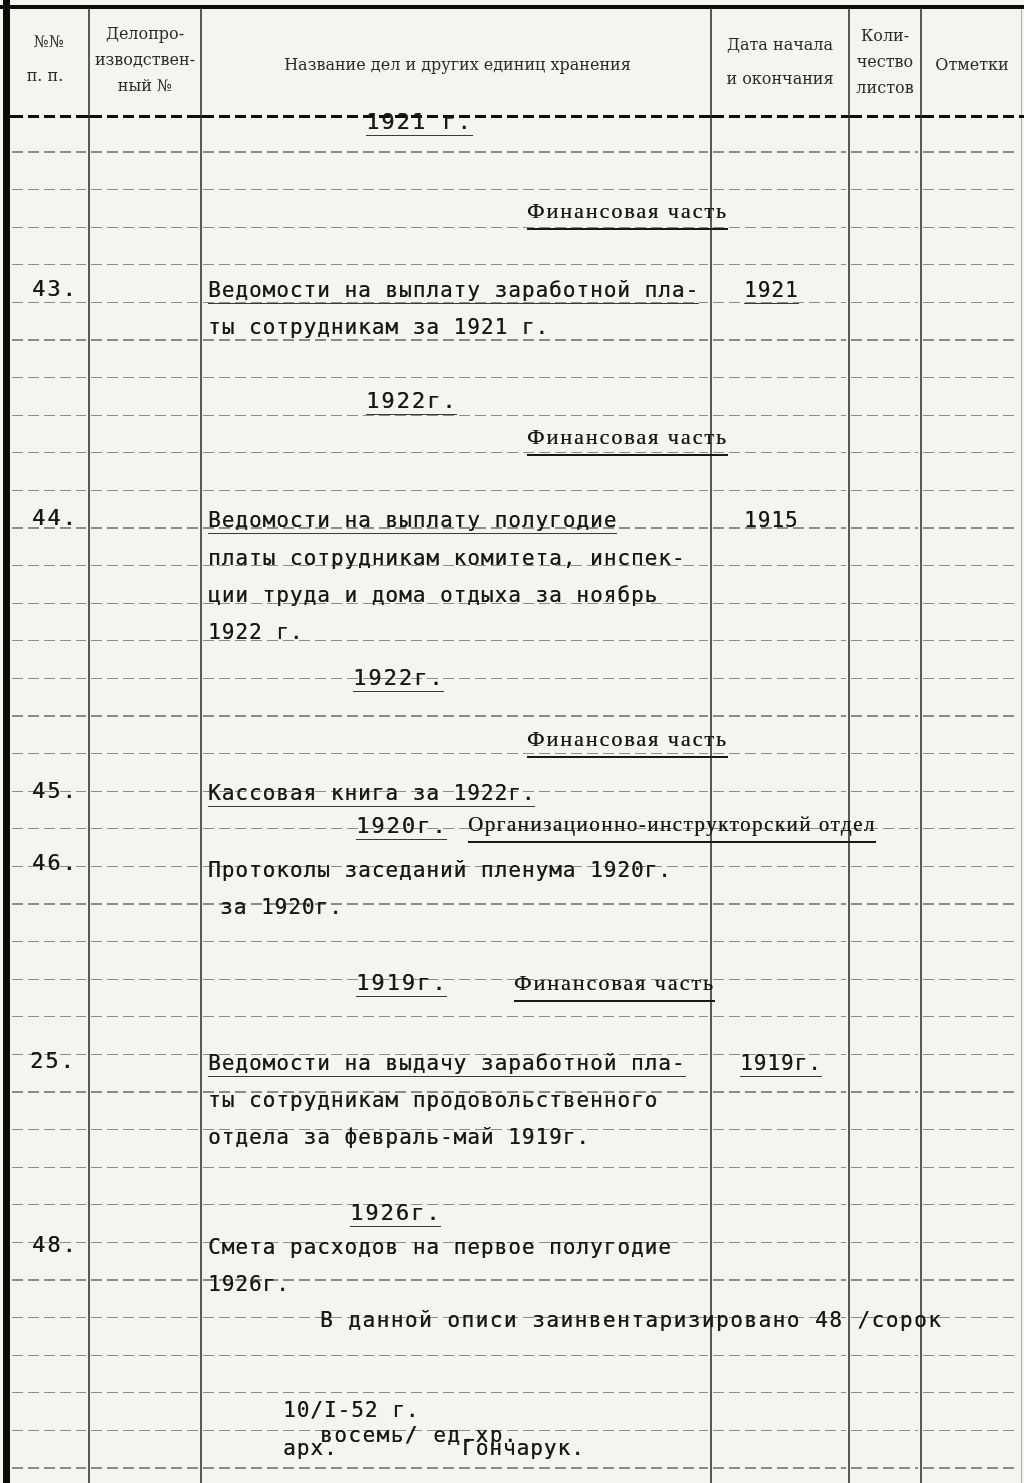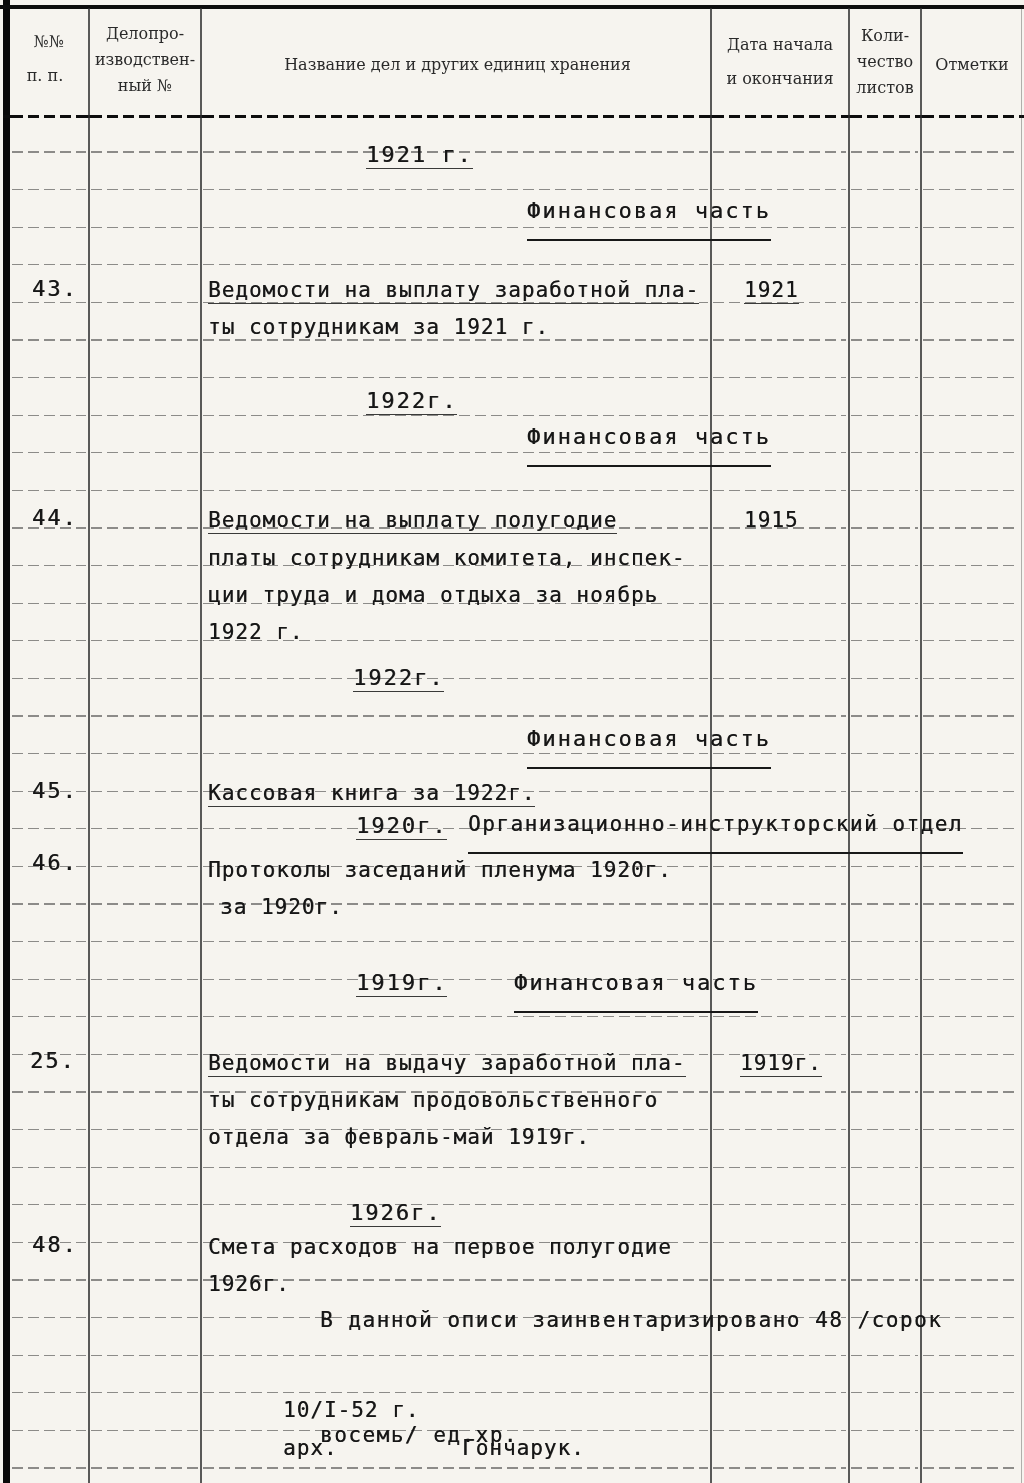--- a/index.html
+++ b/index.html
@@ -21,21 +21,21 @@
   .hdr-sm{font-size:16px;}
   
   .tw{
     position:absolute;white-space:pre;
     font-family:"DejaVu Sans Mono", monospace;
     font-size:21px;letter-spacing:1px;color:#161616;
     text-shadow:0.4px 0 0 rgba(25,25,25,0.75);
   }
   .tw-lg{font-size:22px;letter-spacing:2px;}
   .u-thin{border-bottom:1.5px solid rgba(25,25,25,0.85);padding-bottom:1px;}
-  .u-thick{border-bottom:2.5px solid #181818;padding-bottom:16px;}
+  .u-thick{border-bottom:2.5px solid #181818;padding-bottom:4px;font-family:Liberation Serif, serif;}
   
   .vrule{position:absolute;top:8px;bottom:0;width:1.5px;background:rgba(45,45,45,0.78);}
   .vrule-faint{position:absolute;top:8px;bottom:0;width:1px;background:rgba(45,45,45,0.35);}
   .hbar{position:absolute;height:3.5px;background:#0d0d0d;}
   .left-bar{position:absolute;left:3px;top:0;width:7px;height:100%;background:#0a0a0a;}
   
   .lines{
     position:absolute;top:115px;bottom:0;
     background-image:
       repeating-linear-gradient(90deg, transparent 0 11px, #f6f4ef 11px 16px),
@@ -76,21 +76,21 @@
 
   <div class="hdr" style="left:714px;top:36px;width:132px">Дата начала</div>
   <div class="hdr" style="left:714px;top:70px;width:132px">и  окончания</div>
 
   <div class="hdr hdr-sm" style="left:852px;top:27px;width:66px">Коли-</div>
   <div class="hdr hdr-sm" style="left:852px;top:53px;width:66px">чество</div>
   <div class="hdr hdr-sm" style="left:852px;top:79px;width:66px">листов</div>
 
   <div class="hdr" style="left:924px;top:56px;width:96px">Отметки</div>
 
-  <div class="tw tw-lg u-thin" style="left:366px;top:142px">1921 г.</div>
+  <div class="tw tw-lg u-thin" style="left:366px;top:109px">1921 г.</div>
   <div class="tw tw-lg u-thick" style="left:527px;top:198px">Финансовая часть</div>
 
   <div class="tw tw-lg" style="left:32px;top:276px">43.</div>
   <div class="tw u-thin" style="left:208px;top:278px">Ведомости на выплату заработной пла-</div>
   <div class="tw u-thin" style="left:744px;top:278px">1921</div>
   <div class="tw" style="left:208px;top:315px">ты сотрудникам за 1921 г.</div>
 
   <div class="tw tw-lg u-thin" style="left:366px;top:388px">1922г.</div>
   <div class="tw tw-lg u-thick" style="left:527px;top:424px">Финансовая часть</div>
 

